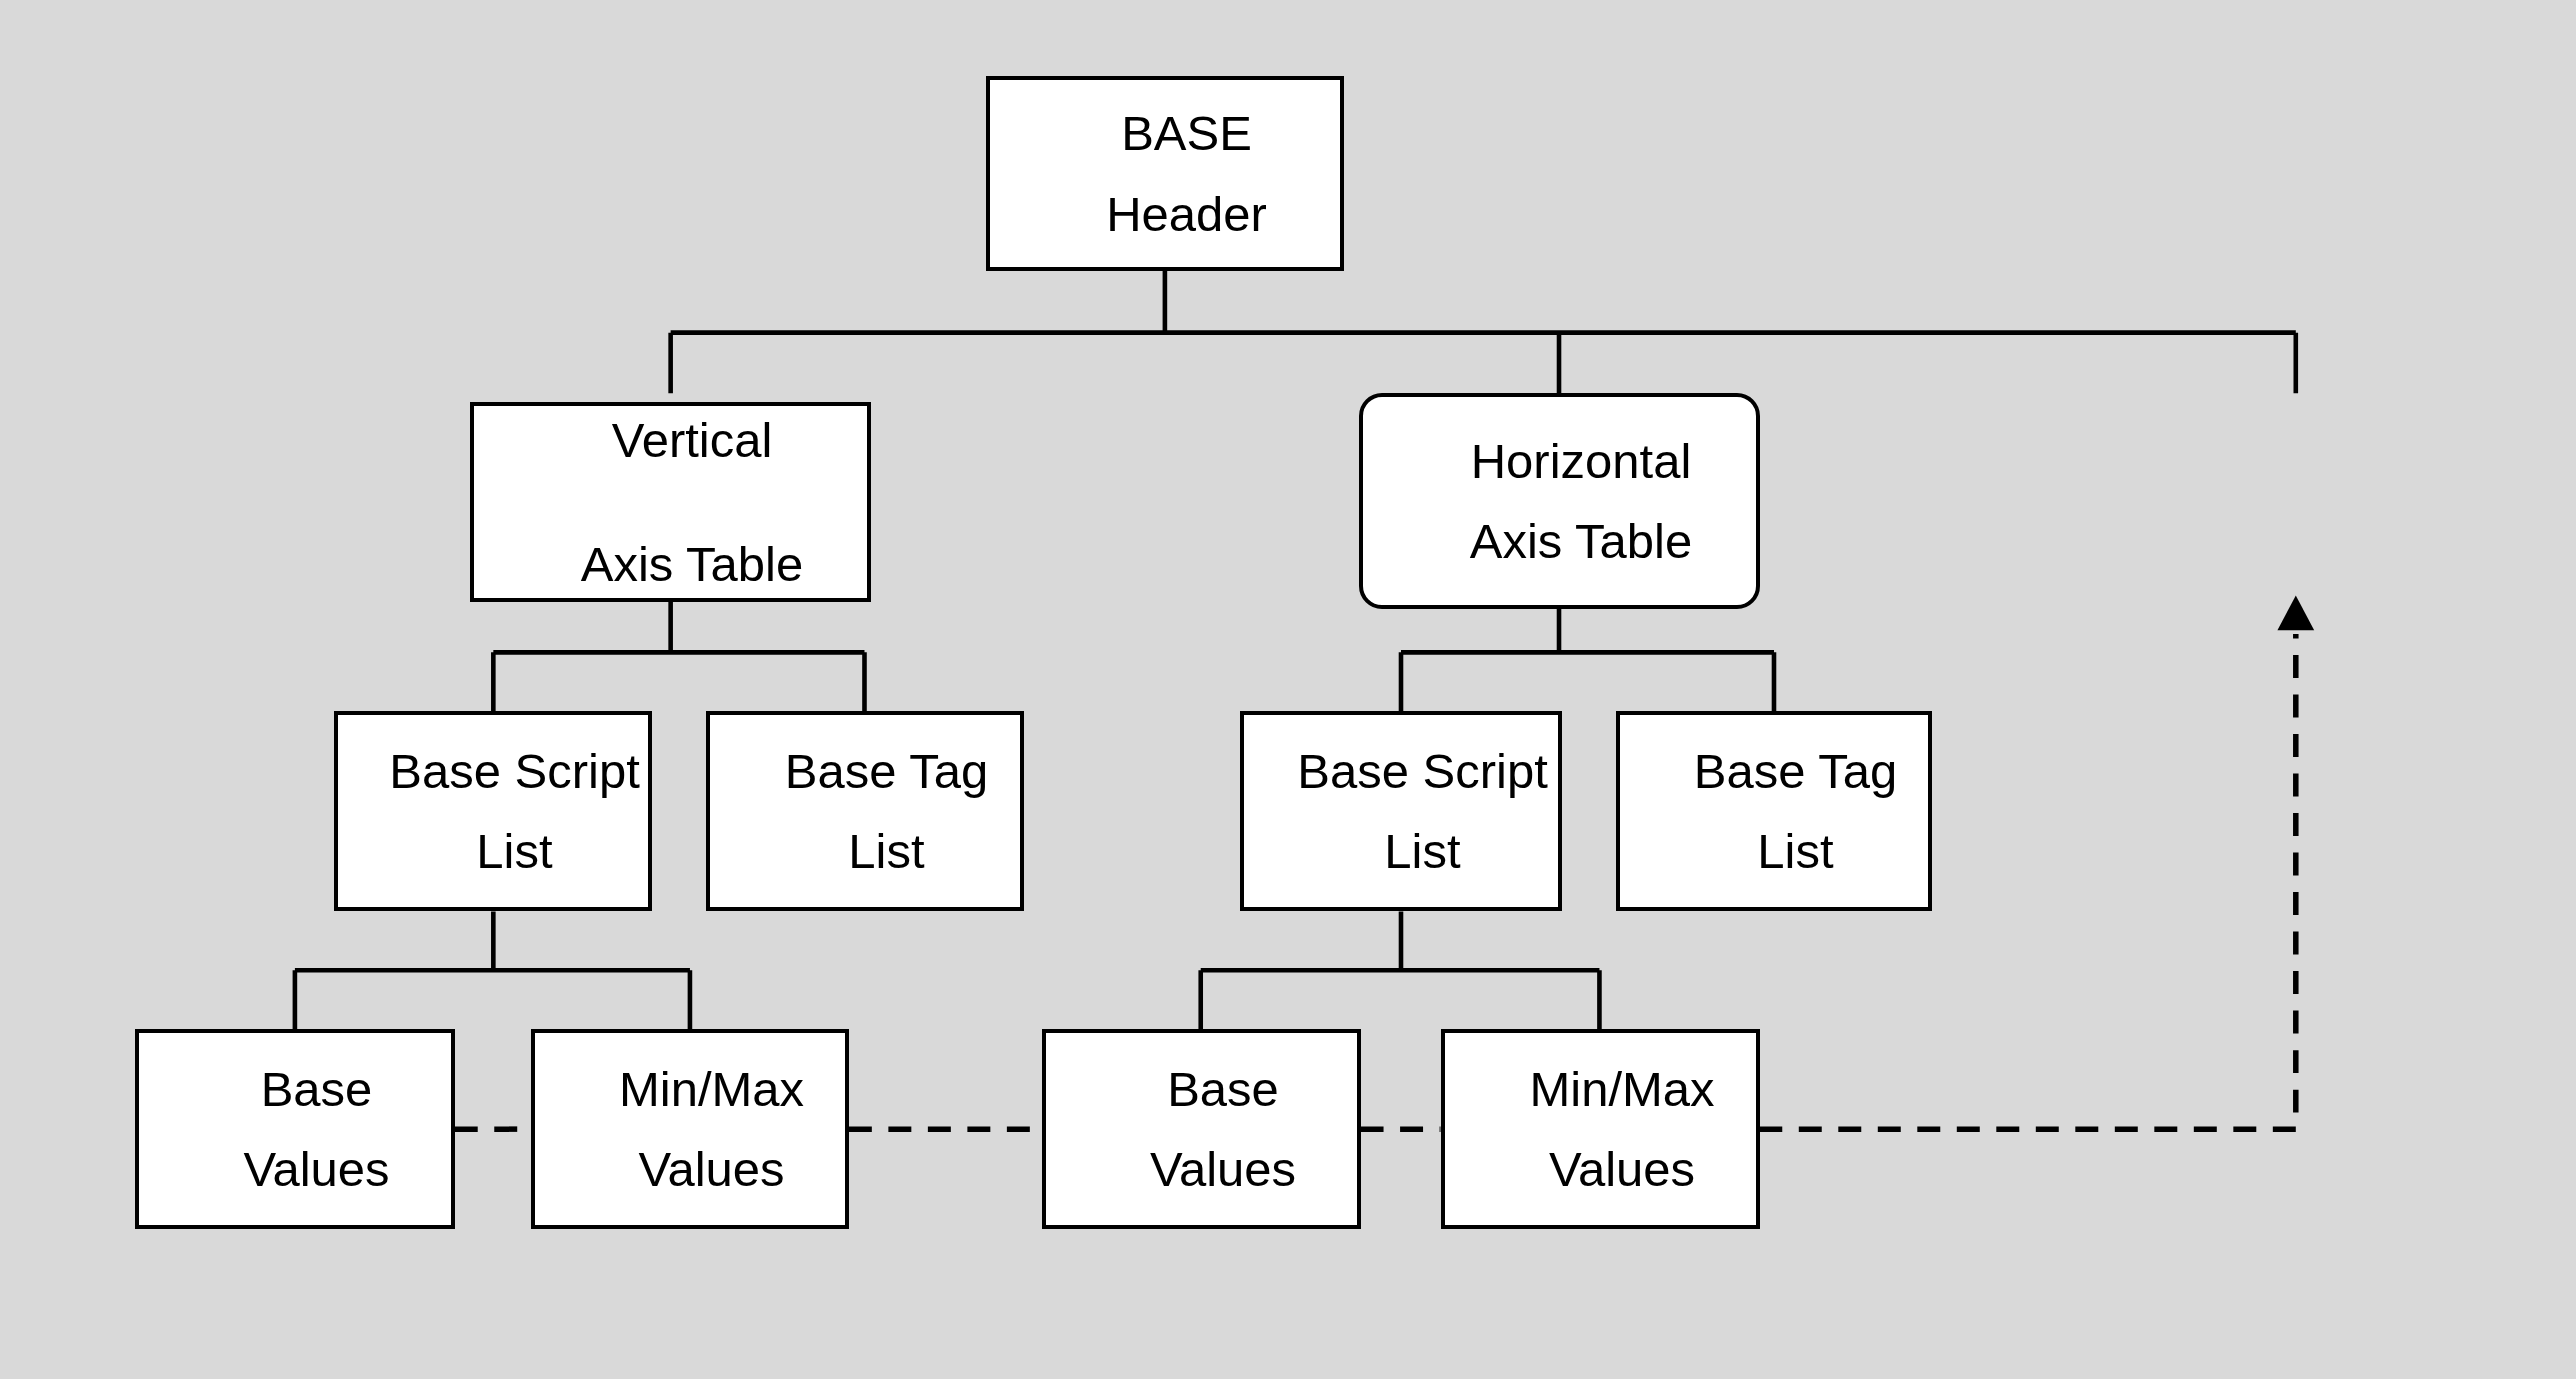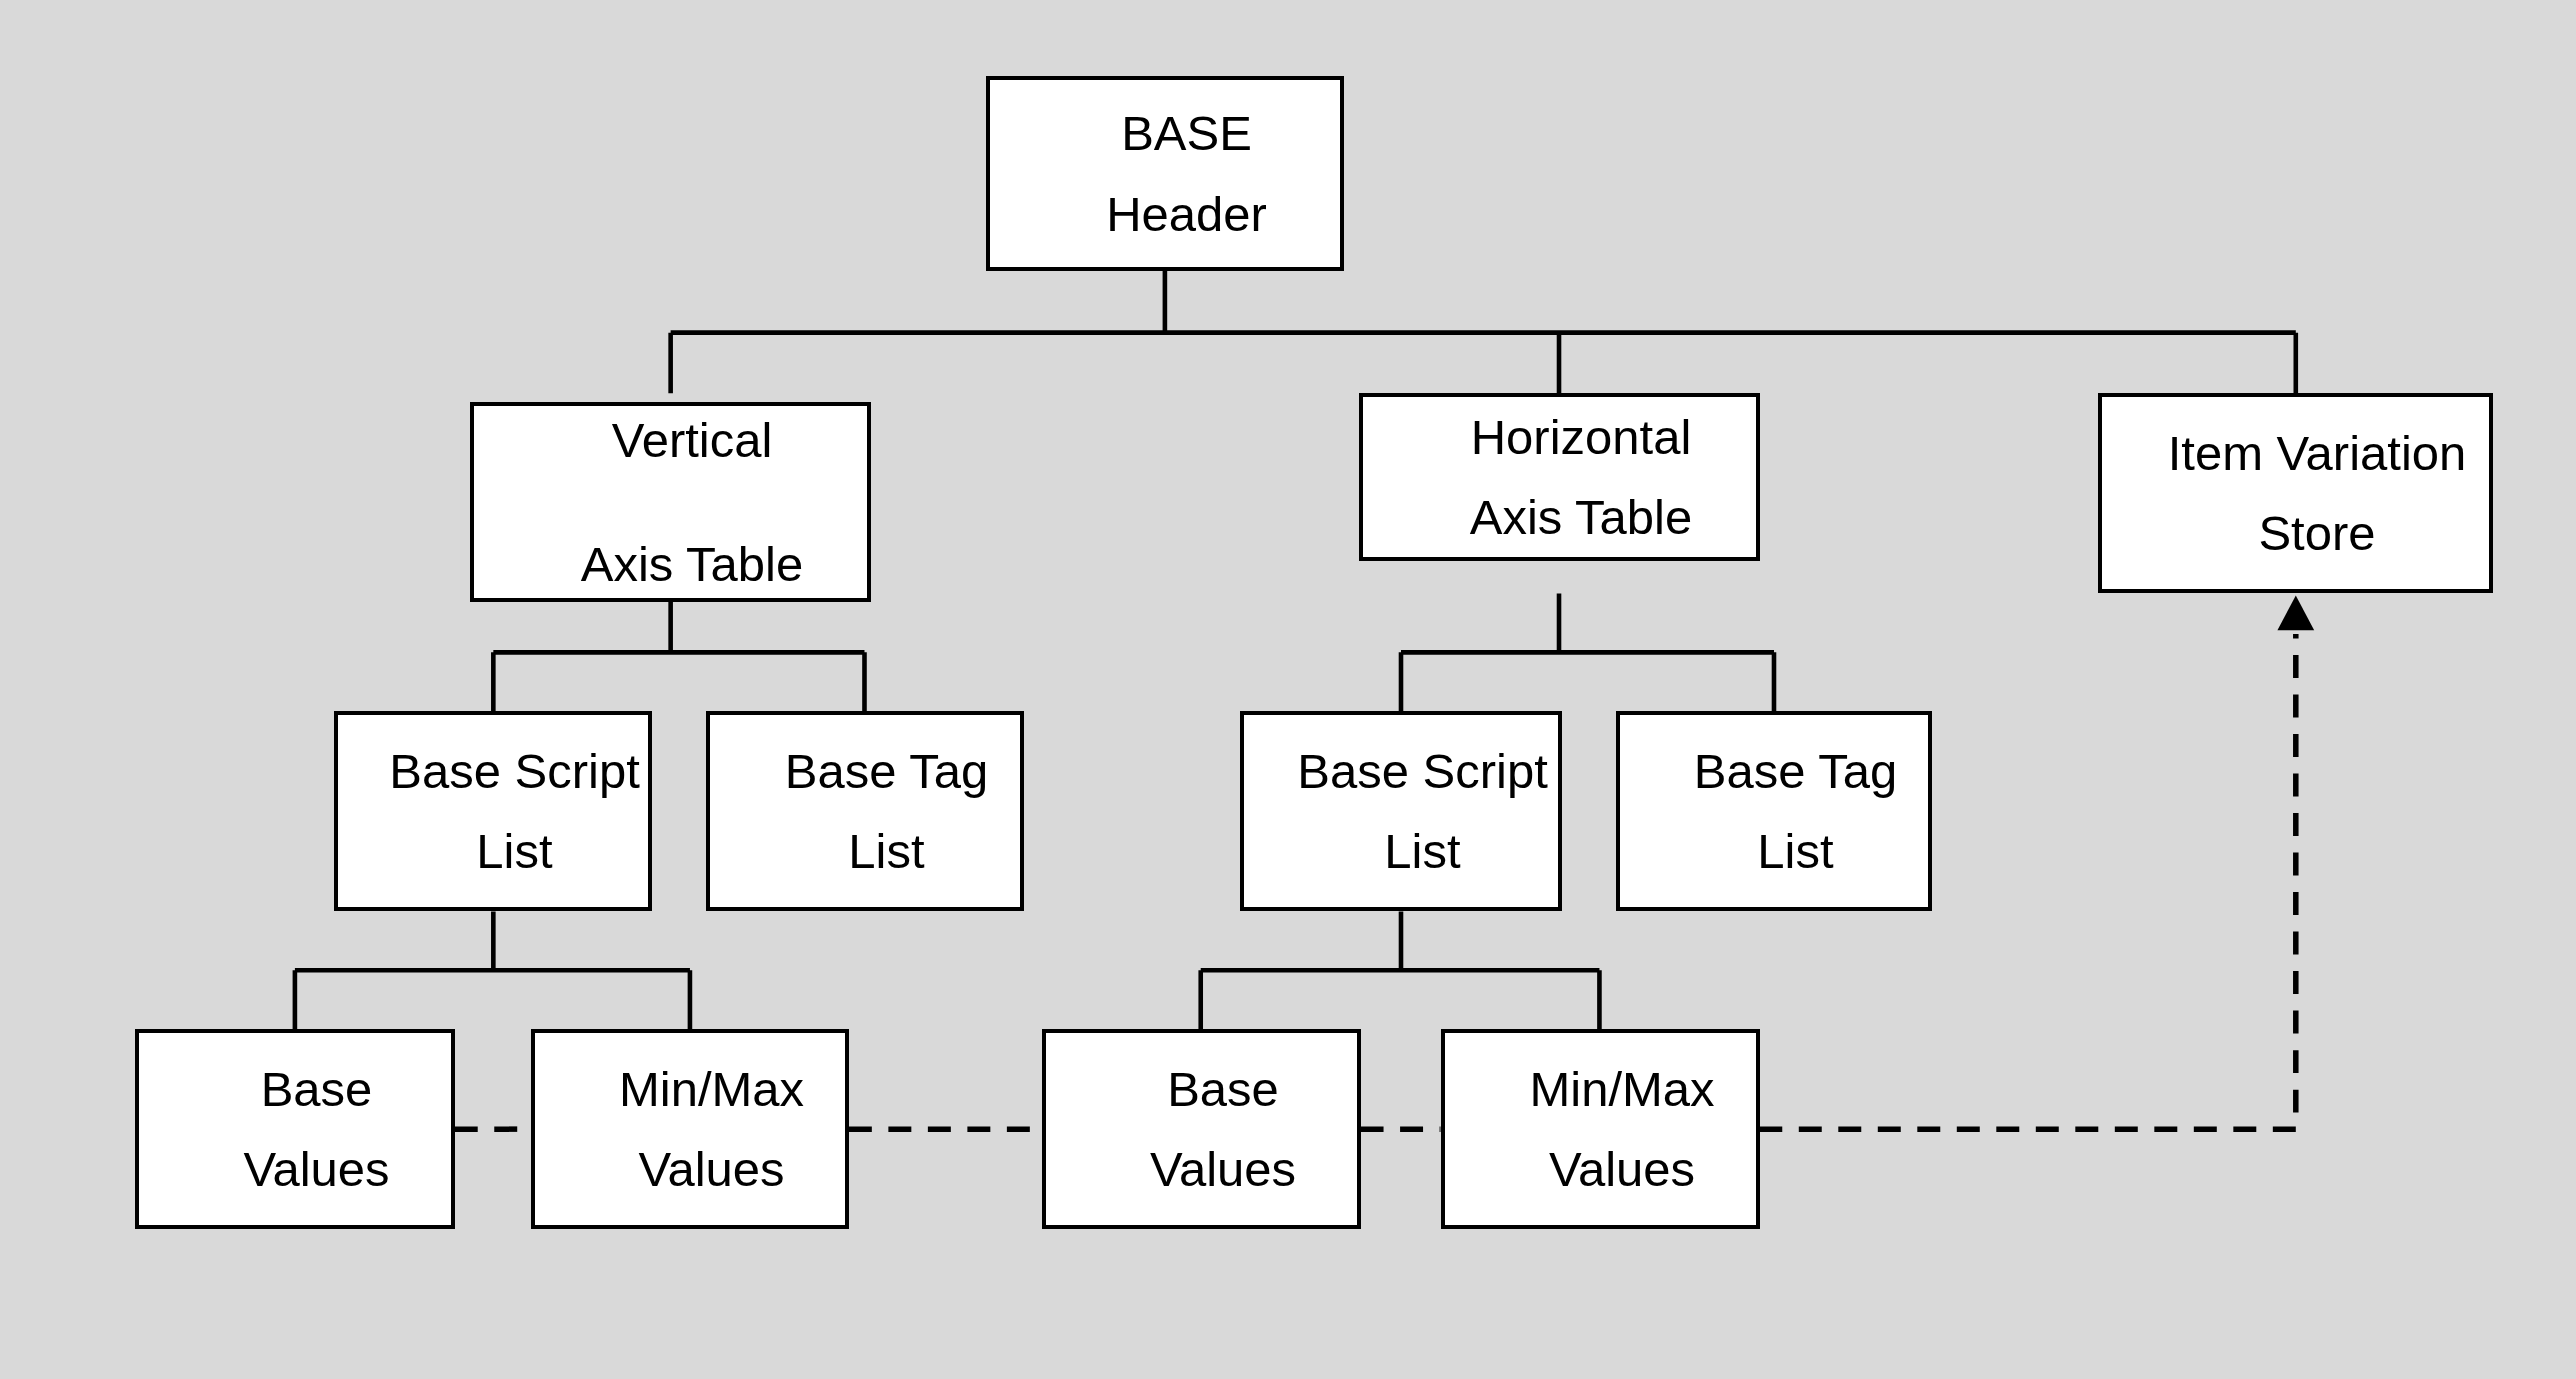--- a/index.html
+++ b/index.html
@@ -34,21 +34,21 @@
     text-align: center;
     color: #000;
     font-size: 49px;
     line-height: 1.64;
     white-space: nowrap;
     padding-left: 43px;
   }
   
   .n-base-header          { left: 986px; top:   76px; width: 358px; height: 195px; }
   .n-vertical-axis-table  { left:  470px; top:  402px; width: 401px; height: 200px; gap: 44px; }
-  .n-horizontal-axis-table{ left: 1359px; top:  393px; width: 401px; height: 168px; }
+  .n-horizontal-axis-table{ left: 1359px; top:  393px; width: 401px; height: 216px; border-radius: 23px; }
   .n-item-variation-store { left: 2098px; top:  393px; width: 395px; height: 200px; }
   .n-base-script-list-v   { left:  334px; top:  711px; width: 318px; height: 200px; }
   .n-base-tag-list-v      { left:  706px; top:  711px; width: 318px; height: 200px; }
   .n-base-script-list-h   { left: 1240px; top:  711px; width: 322px; height: 200px; }
   .n-base-tag-list-h      { left: 1616px; top:  711px; width: 316px; height: 200px; }
   .n-base-values-v        { left:  135px; top: 1029px; width: 320px; height: 200px; }
   .n-minmax-values-v      { left:  531px; top: 1029px; width: 318px; height: 200px; }
   .n-base-values-h        { left: 1042px; top: 1029px; width: 319px; height: 200px; }
   .n-minmax-values-h      { left: 1441px; top: 1029px; width: 319px; height: 200px; }
 
@@ -84,24 +84,20 @@
   <div class="node n-vertical-axis-table">
     <span>Vertical</span>
     <span>Axis Table</span>
   </div>
 
   <div class="node n-horizontal-axis-table">
     <span>Horizontal</span>
     <span>Axis Table</span>
   </div>
 
-  <div class="node n-item-variation-store">
-    <span>Item Variation</span>
-    <span>Store</span>
-  </div>
 
   <div class="node n-base-script-list-v">
     <span>Base Script</span>
     <span>List</span>
   </div>
 
   <div class="node n-base-tag-list-v">
     <span>Base Tag</span>
     <span>List</span>
   </div>

